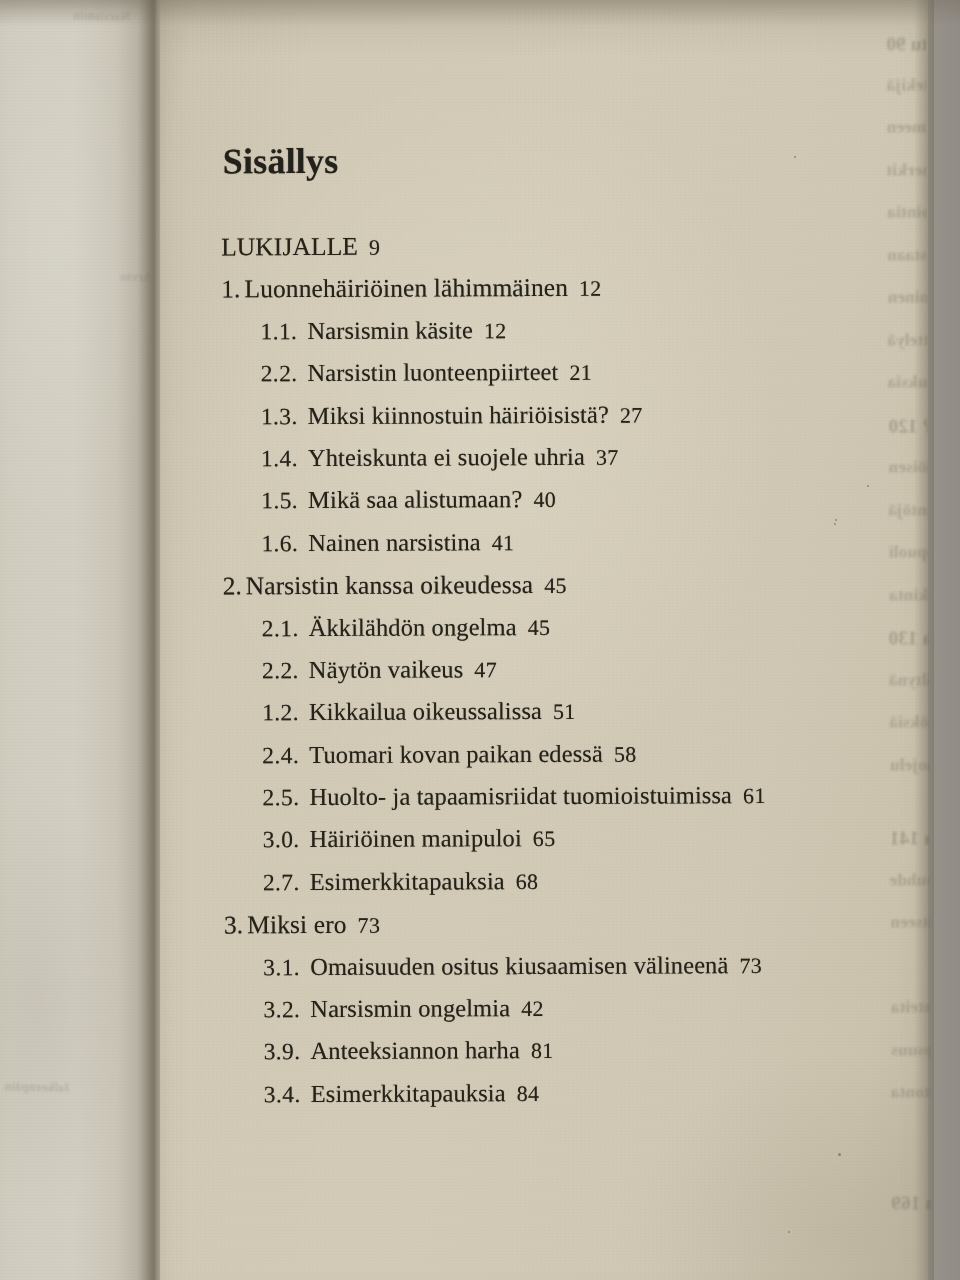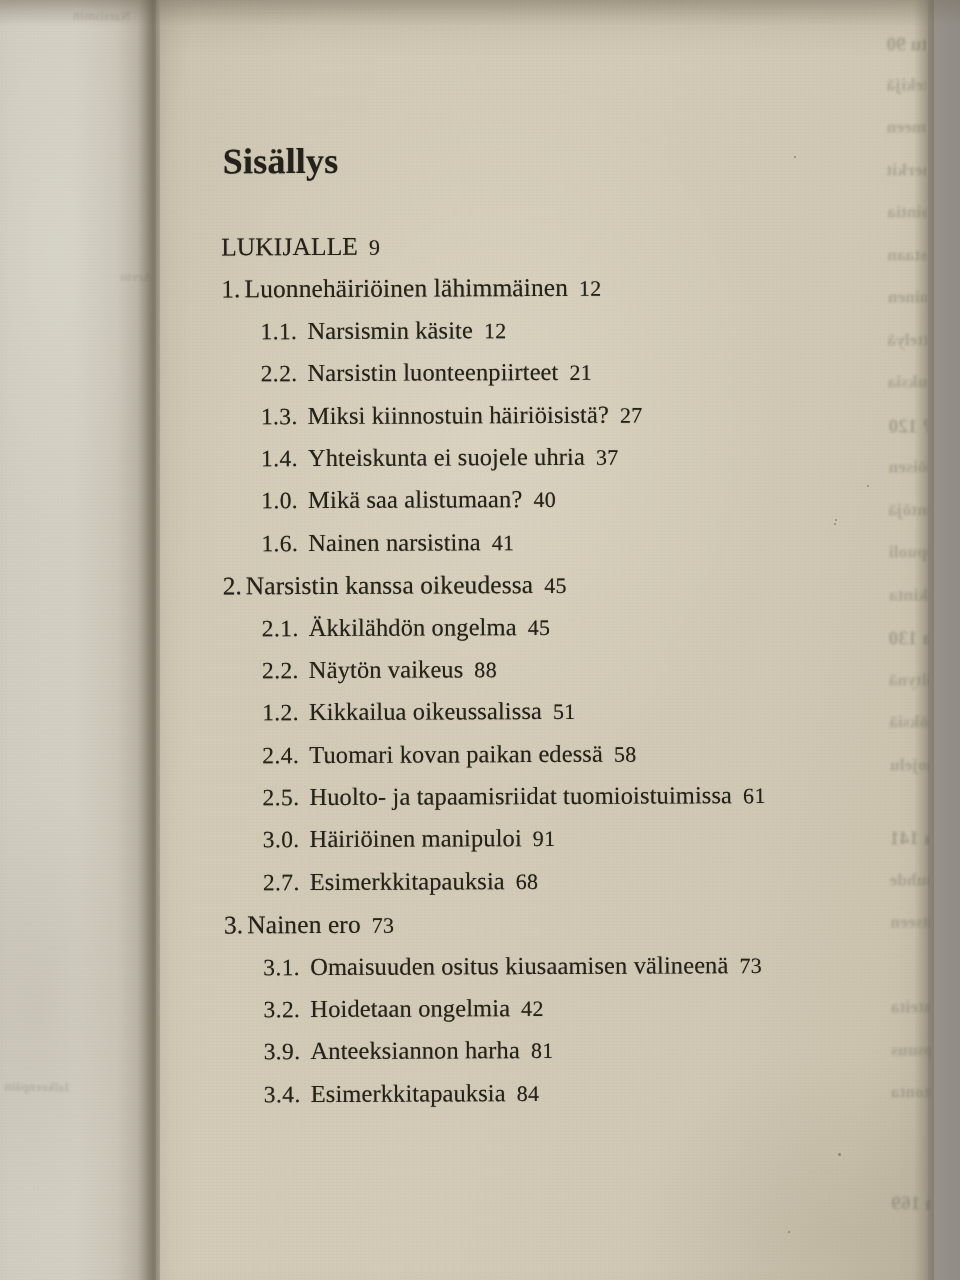--- a/index.html
+++ b/index.html
@@ -303,33 +303,33 @@
   <div class="content">
     <div class="toc-title">Sisällys</div>
 
     <div class="toc-list" id="toc-host">
         <div class="entry lvl0"><span class="label">LUKIJALLE</span><span class="page">9</span></div>
         <div class="entry lvl0"><span class="num">1.</span> <span class="label">Luonnehäiriöinen lähimmäinen</span><span class="page">12</span></div>
         <div class="entry lvl1"><span class="num">1.1.</span> <span class="label">Narsismin käsite</span><span class="page">12</span></div>
         <div class="entry lvl1"><span class="num">2.2.</span> <span class="label">Narsistin luonteenpiirteet</span><span class="page">21</span></div>
         <div class="entry lvl1"><span class="num">1.3.</span> <span class="label">Miksi kiinnostuin häiriöisistä?</span><span class="page">27</span></div>
         <div class="entry lvl1"><span class="num">1.4.</span> <span class="label">Yhteiskunta ei suojele uhria</span><span class="page">37</span></div>
-        <div class="entry lvl1"><span class="num">1.0.</span> <span class="label">Mikä saa alistumaan?</span><span class="page">40</span></div>
+        <div class="entry lvl1"><span class="num">1.5.</span> <span class="label">Mikä saa alistumaan?</span><span class="page">40</span></div>
         <div class="entry lvl1"><span class="num">1.6.</span> <span class="label">Nainen narsistina</span><span class="page">41</span></div>
         <div class="entry lvl0"><span class="num">2.</span> <span class="label">Narsistin kanssa oikeudessa</span><span class="page">45</span></div>
         <div class="entry lvl1"><span class="num">2.1.</span> <span class="label">Äkkilähdön ongelma</span><span class="page">45</span></div>
-        <div class="entry lvl1"><span class="num">2.2.</span> <span class="label">Näytön vaikeus</span><span class="page">88</span></div>
+        <div class="entry lvl1"><span class="num">2.2.</span> <span class="label">Näytön vaikeus</span><span class="page">47</span></div>
         <div class="entry lvl1"><span class="num">1.2.</span> <span class="label">Kikkailua oikeussalissa</span><span class="page">51</span></div>
         <div class="entry lvl1"><span class="num">2.4.</span> <span class="label">Tuomari kovan paikan edessä</span><span class="page">58</span></div>
         <div class="entry lvl1"><span class="num">2.5.</span> <span class="label">Huolto- ja tapaamisriidat tuomioistuimissa</span><span class="page">61</span></div>
-        <div class="entry lvl1"><span class="num">3.0.</span> <span class="label">Häiriöinen manipuloi</span><span class="page">91</span></div>
+        <div class="entry lvl1"><span class="num">3.0.</span> <span class="label">Häiriöinen manipuloi</span><span class="page">65</span></div>
         <div class="entry lvl1"><span class="num">2.7.</span> <span class="label">Esimerkkitapauksia</span><span class="page">68</span></div>
-        <div class="entry lvl0"><span class="num">3.</span> <span class="label">Nainen ero</span><span class="page">73</span></div>
+        <div class="entry lvl0"><span class="num">3.</span> <span class="label">Miksi ero</span><span class="page">73</span></div>
         <div class="entry lvl1"><span class="num">3.1.</span> <span class="label">Omaisuuden ositus kiusaamisen välineenä</span><span class="page">73</span></div>
-        <div class="entry lvl1"><span class="num">3.2.</span> <span class="label">Hoidetaan ongelmia</span><span class="page">42</span></div>
+        <div class="entry lvl1"><span class="num">3.2.</span> <span class="label">Narsismin ongelmia</span><span class="page">42</span></div>
         <div class="entry lvl1"><span class="num">3.9.</span> <span class="label">Anteeksiannon harha</span><span class="page">81</span></div>
         <div class="entry lvl1"><span class="num">3.4.</span> <span class="label">Esimerkkitapauksia</span><span class="page">84</span></div>
       </div>
   </div>
 
   <div class="speck" style="left:838px;top:1153px;width:3px;height:3px;"></div>
   <div class="speck" style="left:788px;top:1231px;width:2px;height:2px;"></div>
   <div class="speck" style="left:835px;top:519px;width:2px;height:2px;"></div>
   <div class="speck" style="left:867px;top:485px;width:2px;height:2px;"></div>
   <div class="speck" style="left:834px;top:523px;width:2px;height:2px;"></div>

